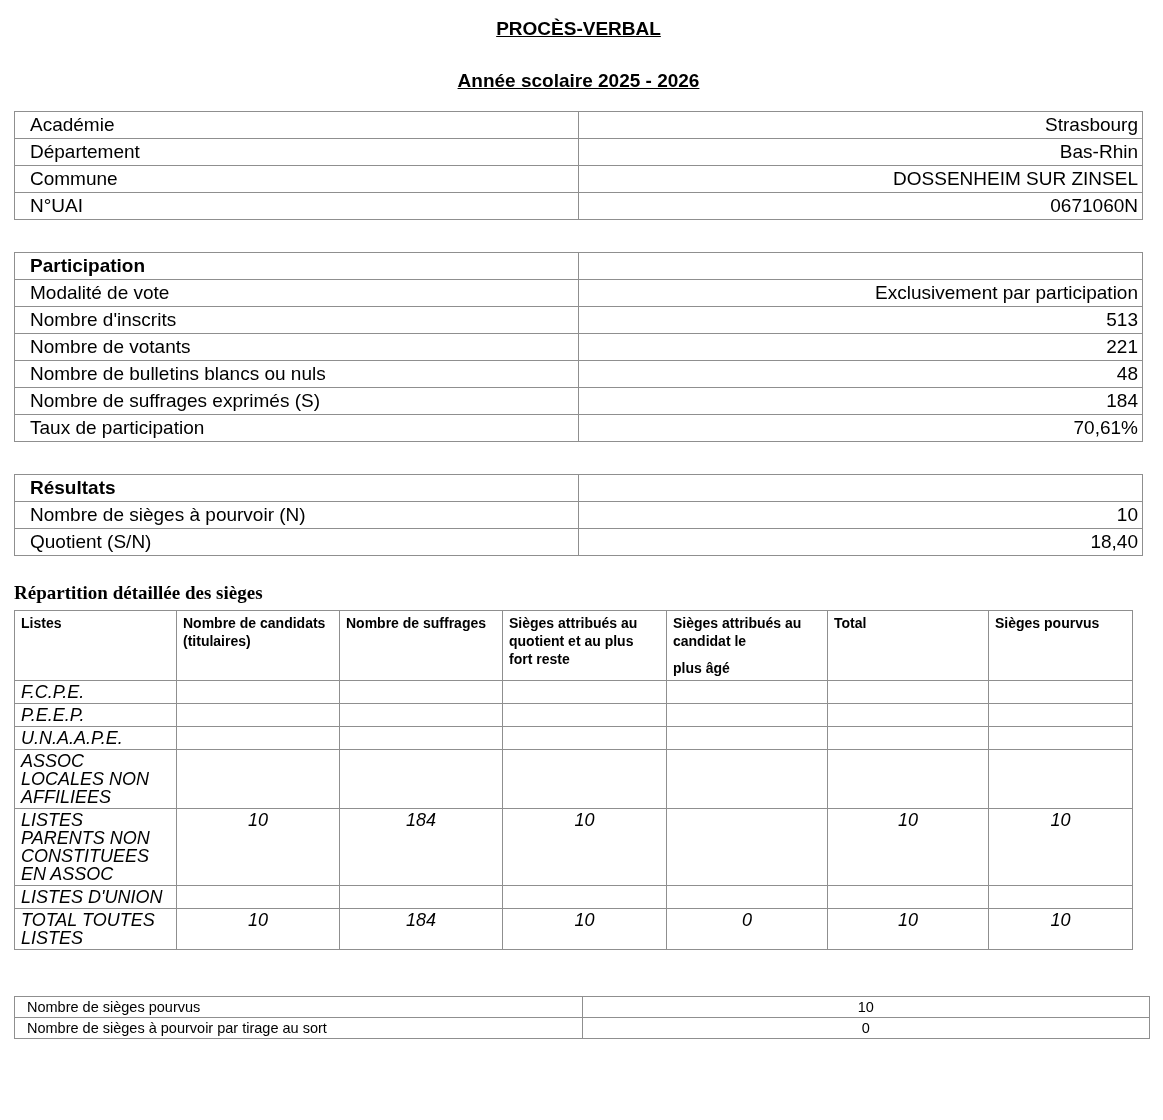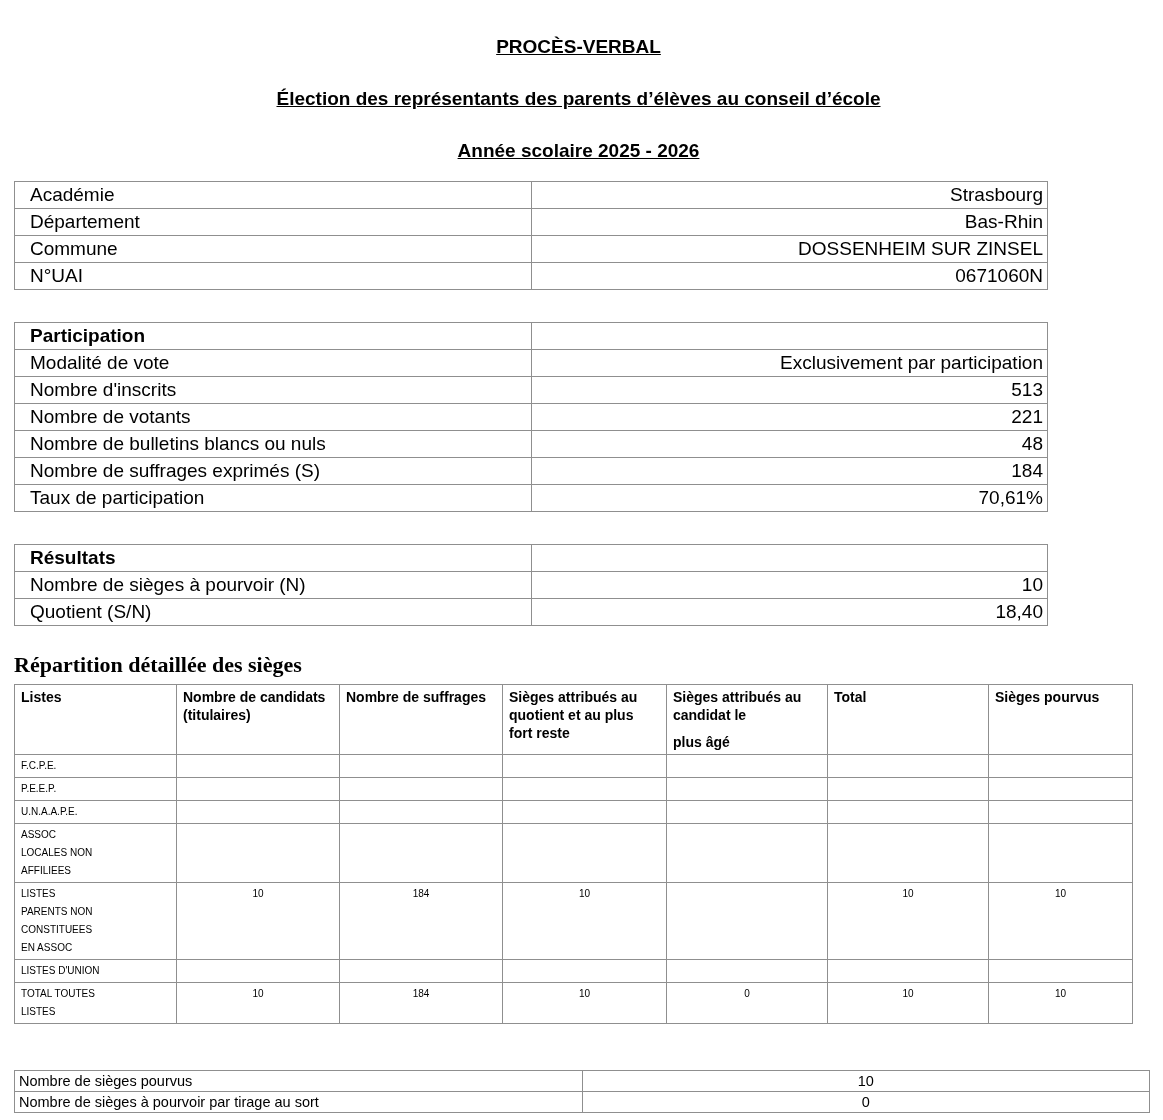--- a/index.html
+++ b/index.html
@@ -16,88 +16,88 @@
     overflow: hidden;
   }
   .doc-title {
     text-align: center;
     font-weight: bold;
     text-decoration: underline;
     font-size: 19px;
     line-height: 22px;
     margin: 0;
   }
-  .t1 { padding-top: 36px; }
+  .t1 { padding-top: 18px; }
   .t2 { margin-top: 30px; }
   .t3 { margin-top: 30px; }
 
   table { border-collapse: collapse; table-layout: fixed; }
   td, th { border: 1.5px solid #8f8f8f; overflow: hidden; }
 
   
-  .kv { width: 1034px; border-radius: 18px; }
+  .kv { width: 1129px; border-radius: 18px; }
   .kv td {
     font-size: 19px;
     line-height: 22px;
     height: 27px;
     padding: 1px 8px 1px 15px;
     vertical-align: middle;
   }
   .kv td.val { text-align: right; padding: 1px 4px; }
   .kv td.hdr { font-weight: bold; }
   .mt { margin-top: 32px; }
 
   .section-heading {
     font-family: "Liberation Serif", "DejaVu Serif", serif;
     font-weight: bold;
-    font-size: 22px;
+    font-size: 19px;
     margin-top: 26px;
     margin-bottom: 6px;
   }
 
   
   .detail { width: 1118px; border-radius: 30px; }
   .detail th {
     font-size: 14px;
     line-height: 18px;
     font-weight: bold;
     text-align: left;
     vertical-align: top;
     padding: 3px 6px;
   }
   .detail th p { margin: 0; }
   .detail th p.p2 { margin-top: 9px; }
   .detail td {
-    font-size: 10px;
+    font-size: 18px;
     line-height: 18px;
     vertical-align: top;
     padding: 2px 6px;
+    font-style: italic;
   }
   .detail td.num { text-align: center; }
   .detail td.liste { white-space: pre-line; }
   .detail .rpad { height: 22px; }
 
   
   .small { width: 1136px; margin-top: 46px; }
   .small td {
     font-size: 14.5px;
     line-height: 17px;
     height: 21px;
-    padding: 1px 4px;
+    padding: 1px 12px;
     vertical-align: middle;
   }
   .small td.val { text-align: center; padding: 1px 4px; }
 </style>
 </head>
 <body>
 
 <div class="page">
 
   <h1 class="doc-title t1">PROCÈS-VERBAL</h1>
-  <h2 class="doc-title t2">Élection des représentants des parents d’élèves au conseil d’école</h2>
   <h3 class="doc-title t3">Année scolaire 2025 - 2026</h3>
 
   <table class="kv mt" style="margin-top:19px;">
     <colgroup>
         <col style="width:50%">
         <col style="width:50%">
       </colgroup>
     <tbody>
         <tr>
       <td class="lbl">Académie</td>

